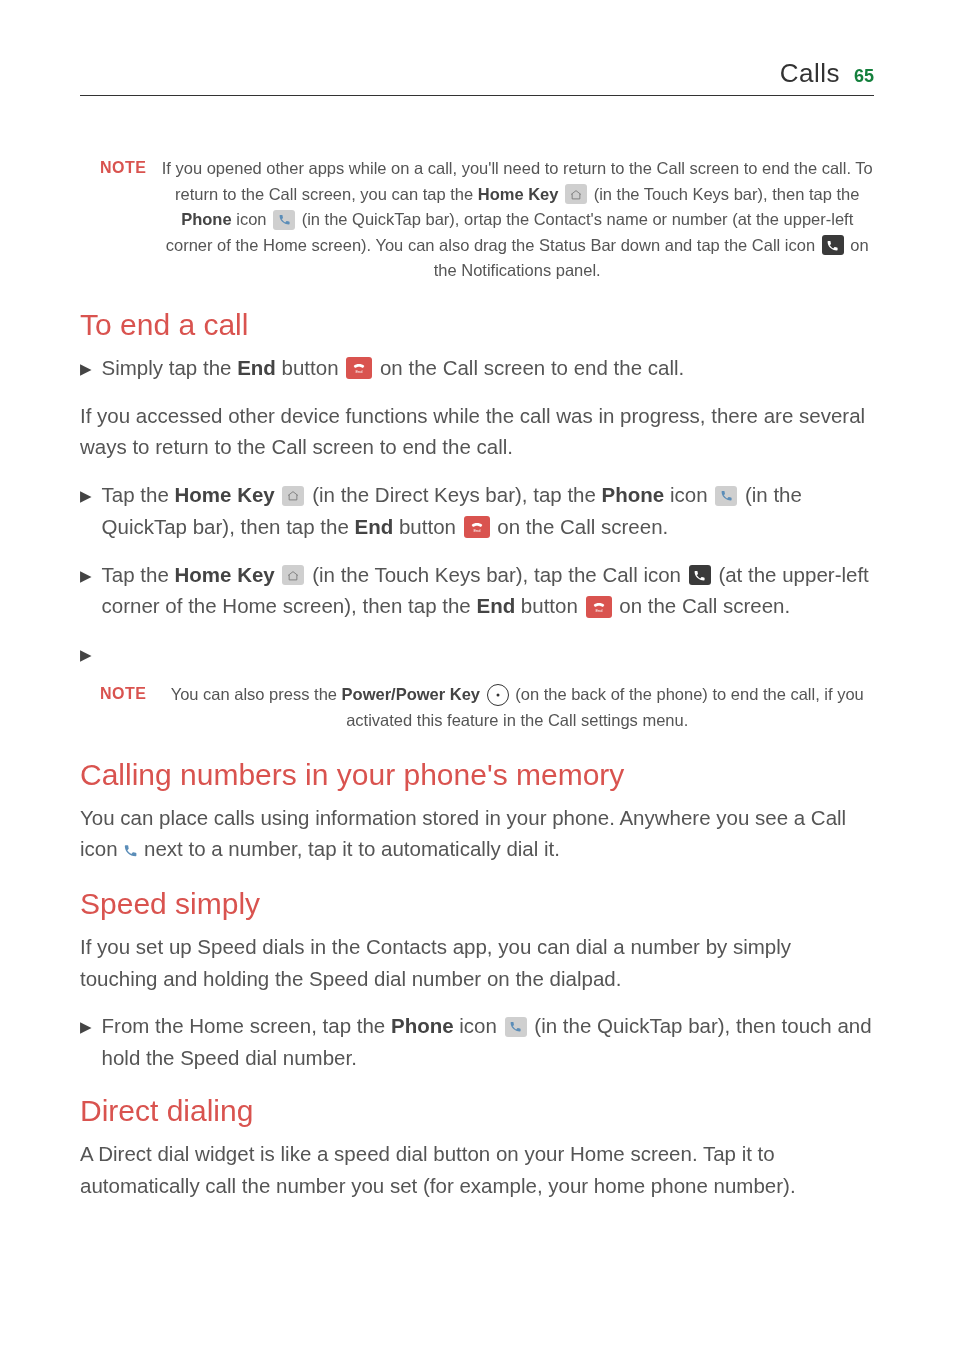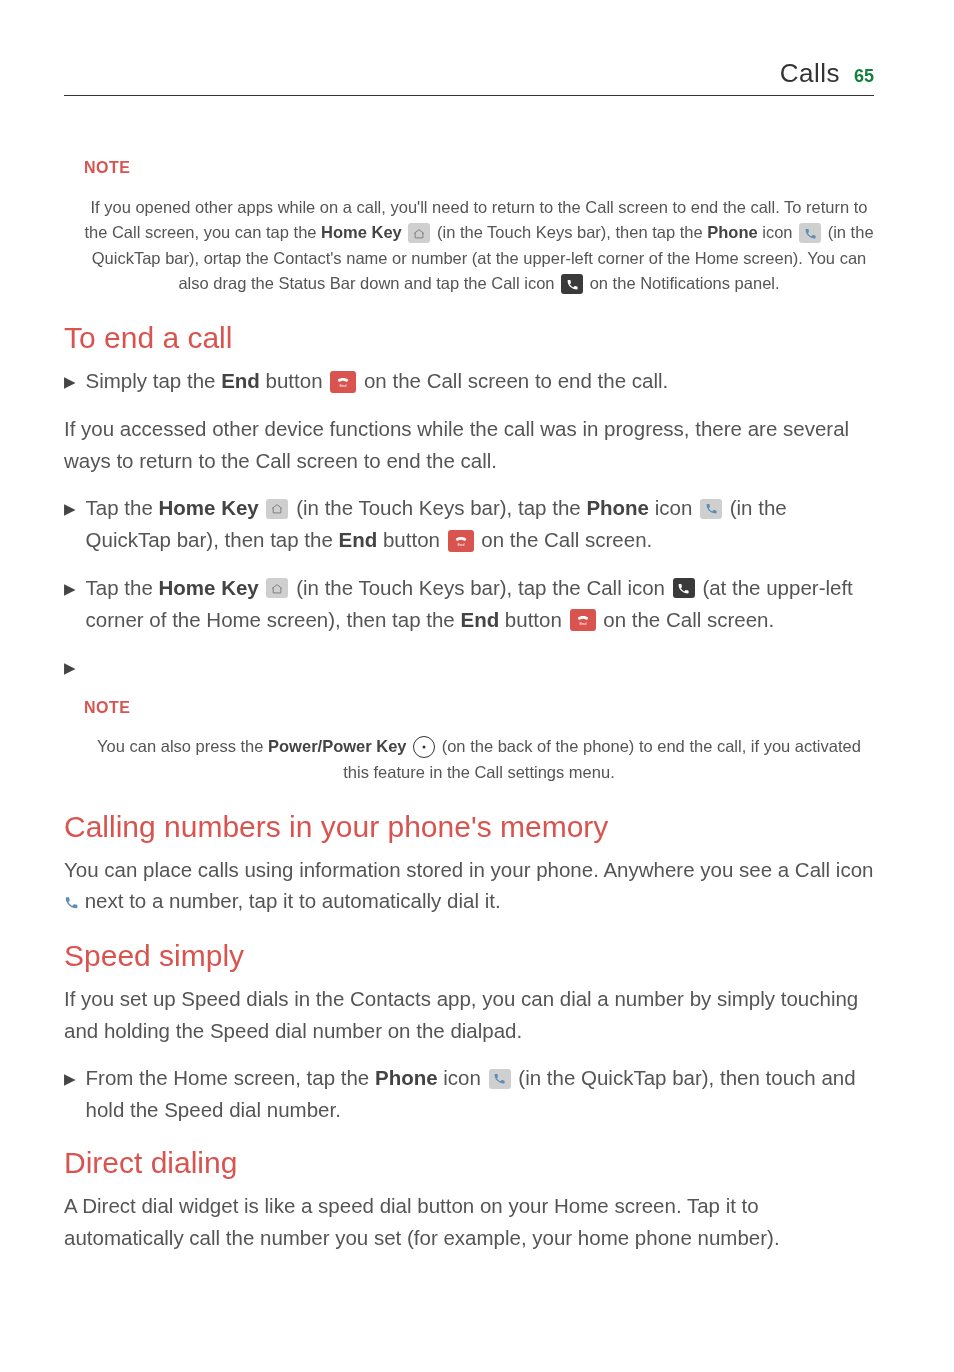--- a/index.html
+++ b/index.html
@@ -5,21 +5,21 @@
     * { margin: 0; padding: 0; box-sizing: border-box; }
     body {
       width: 954px;
       height: 1372px;
       background: #fff;
       font-family: Arial, Helvetica, sans-serif;
       color: #333;
       position: relative;
     }
     .page {
-      padding: 58px 80px 40px 64px;
+      padding: 58px 80px 40px 80px;
     }
     .header {
       display: flex;
       justify-content: flex-end;
       align-items: baseline;
       border-bottom: 1.5px solid #333;
       padding-bottom: 6px;
       margin-bottom: 60px;
       gap: 14px;
     }
@@ -34,21 +34,20 @@
       font-weight: bold;
       color: #15803d;
     }
     .note-block {
       display: flex;
       gap: 14px;
       margin: 0 0 24px 20px;
       font-size: 16.5px;
       line-height: 1.55;
       color: #444;
-      flex-direction: column;
     }
     .note-label {
       color: #d9534f;
       font-weight: bold;
       flex-shrink: 0;
       font-size: 16px;
       letter-spacing: 0.5px;
     }
     .note-text { color: #555; text-align: center; }
     .section-heading {
@@ -179,21 +178,21 @@
 
   <div class="bullet-item">
     <span class="bullet-marker">▶</span>
     <div>
       <span>Tap the </span><span class="bold">Home Key</span>
       <span class="icon-box icon-grey">
           <svg class="home-svg" viewBox="0 0 24 20">
             <path d="M3 10 L12 3 L21 10 M5 9 V18 H19 V9"></path>
           </svg>
         </span>
-      <span> (in the Touch Keys bar), tap the </span><span class="bold">Phone</span><span> icon </span>
+      <span> (in the Direct Keys bar), tap the </span><span class="bold">Phone</span><span> icon </span>
       <span class="icon-box icon-grey">
           <svg class="phone-svg" viewBox="0 0 24 24" style="fill:#5b8db8;">
             <path d="M6.6 10.8c1.4 2.8 3.8 5.2 6.6 6.6l2.2-2.2c.3-.3.7-.4 1.1-.3 1.2.4 2.5.6 3.8.6.6 0 1.1.5 1.1 1.1v3.4c0 .6-.5 1.1-1.1 1.1C10.3 21.1 2.9 13.7 2.9 4.7c0-.6.5-1.1 1.1-1.1h3.4c.6 0 1.1.5 1.1 1.1 0 1.3.2 2.6.6 3.8.1.4 0 .8-.3 1.1l-2.2 2.2z"></path>
           </svg>
         </span>
       <span> (in the QuickTap bar), then tap the </span><span class="bold">End</span><span> button </span>
       <span class="icon-box icon-red">
           <svg class="end-svg" viewBox="0 0 24 20">
             <path fill="#fff" d="M12 4c-3 0-6 1-8 3l2 3c2-1 4-2 6-2s4 1 6 2l2-3c-2-2-5-3-8-3z"></path>
             <text x="12" y="18" font-size="6" fill="#fff" text-anchor="middle">End</text>

